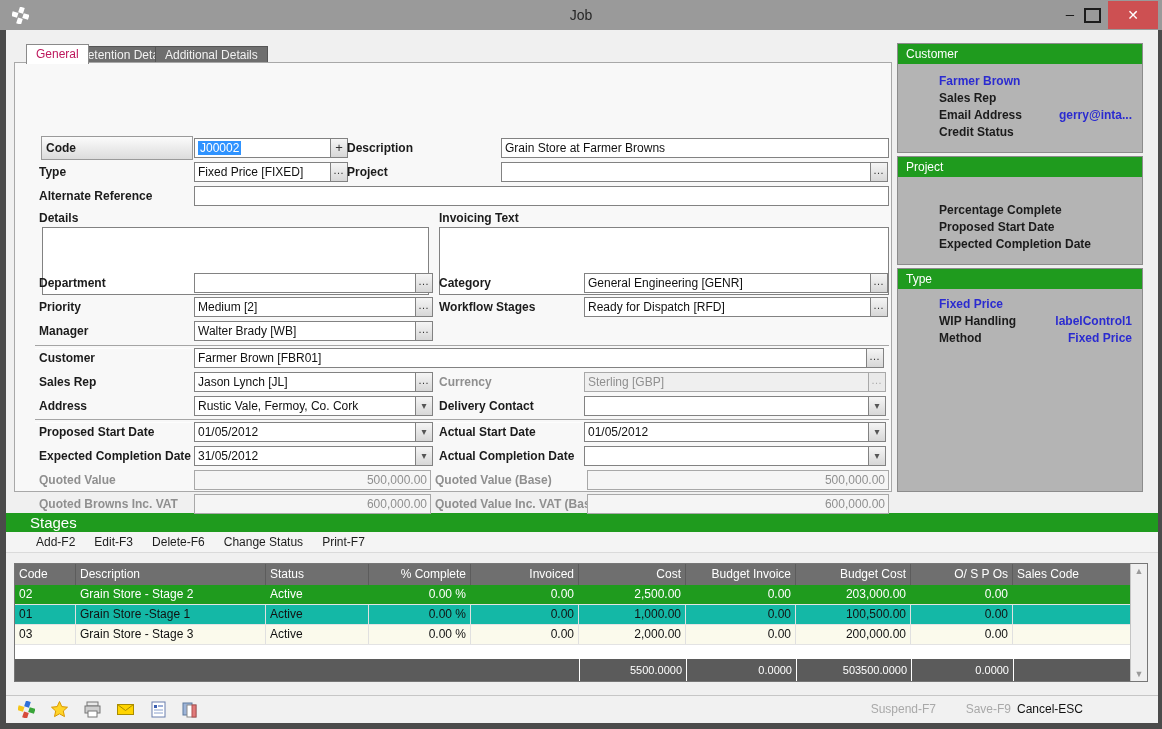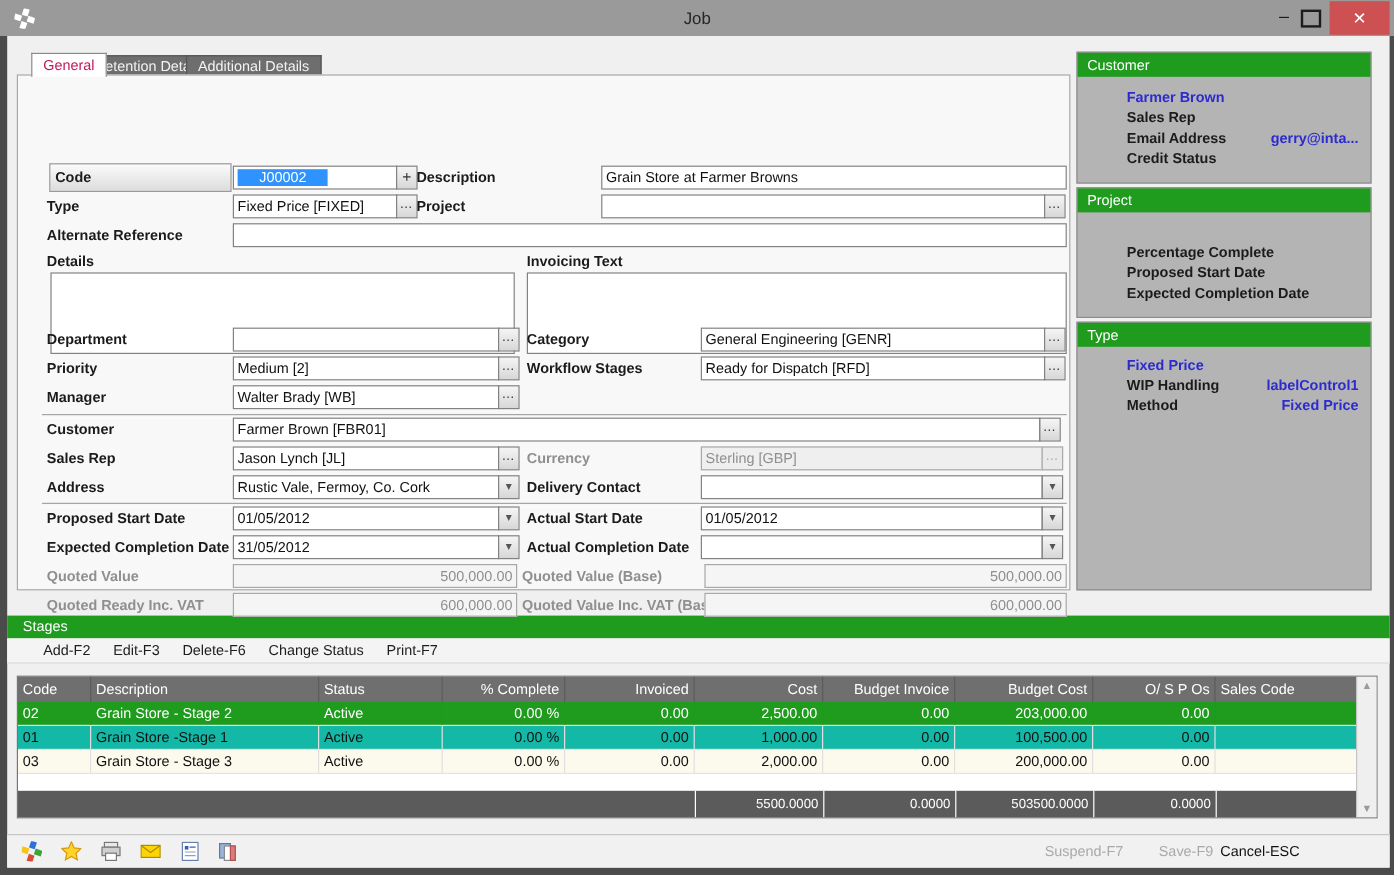--- a/index.html
+++ b/index.html
@@ -25,30 +25,30 @@
   .fld.num{background:#f5f5f5;color:#8f8f8f;border-color:#a8a8a8;text-align:right;}
   .tarea{position:absolute;background:#fff;border:1px solid #828282;box-sizing:border-box;}
   .sbtn{position:absolute;height:20px;width:18px;box-sizing:border-box;background:linear-gradient(#f5f5f5,#d7d7d7);border:1px solid #828282;text-align:center;color:#333;}
   .sbtn.dis{background:#e9e9e9;color:#aaa;border-color:#a8a8a8;}
   .sbtn.dots::after{content:"\2026";font-size:11px;line-height:14px;display:block;letter-spacing:1px;}
   .sbtn.plus::after{content:"+";font-size:13px;line-height:18px;display:block;}
   .sbtn.dd::after{content:"\25BE";font-size:10px;line-height:18px;display:block;color:#555;}
   .sep{position:absolute;height:2px;border-top:1px solid #a5a5a5;border-bottom:1px solid #fdfdfd;}
   .codebox{position:absolute;left:26px;top:73px;width:152px;height:24px;background:linear-gradient(#fbfbfb,#dcdcdc);border:1px solid #9a9a9a;box-sizing:border-box;}
   .codebox .lbl{left:4px;top:1px;}
-  .selhl{background:#2f93ff;color:#fff;padding:0 18px;}
+  .selhl{background:#2f93ff;color:#fff;padding:0 2px;}
   
   .panel{position:absolute;background:#b4b4b4;border:1px solid #8c8c8c;box-sizing:border-box;}
   .panel-h{height:20px;background:#1f9b1e;color:#fff;font-size:12px;line-height:20px;padding-left:8px;}
   .prow{position:absolute;font-size:12px;font-weight:700;color:#1b1b1b;white-space:nowrap;margin-left:28px;}
   .plink{color:#2b2bd0;}
   .pval{position:absolute;font-size:12px;font-weight:700;color:#2b2bd0;white-space:nowrap;}
   
   .splitdots{position:absolute;left:566px;top:500px;color:#555;font-size:14px;letter-spacing:1px;}
-  .secbar{position:absolute;left:0;top:483px;width:1152px;height:19px;background:#1f9b1e;color:#fff;font-size:12px;line-height:19px;padding-left:13px;box-sizing:border-box;}
+  .secbar{position:absolute;left:0;top:483px;width:1152px;height:19px;background:#1f9b1e;color:#fff;font-size:15px;line-height:19px;padding-left:24px;box-sizing:border-box;}
   .stoolbar{position:absolute;left:0;top:502px;width:1152px;height:21px;background:#f4f4f4;border-bottom:1px solid #dadada;box-sizing:border-box;display:flex;align-items:center;padding-left:30px;gap:19px;}
   .stoolbar span{font-size:12px;color:#1d1d1d;}
   .grid{position:absolute;left:8px;top:533px;width:1134px;height:119px;background:#fff;border:1px solid #767676;box-sizing:border-box;}
   .ghead{display:flex;height:21px;background:#6f6f6f;color:#fff;font-size:12px;line-height:21px;width:1116px;}
   .ghead .gc{border-right:1px solid #5c5c5c;box-sizing:border-box;}
   .gc{padding:0 4px;white-space:nowrap;overflow:hidden;box-sizing:border-box;}
   .w0{width:61px;}.w1{width:190px;}.w2{width:103px;}.w3{width:102px;}.w4{width:108px;}
   .w5{width:107px;}.w6{width:110px;}.w7{width:115px;}.w8{width:102px;}.w9{flex:1;}
   .num{text-align:right;}
   .grow{display:flex;height:20px;font-size:12px;line-height:19px;width:1116px;border-bottom:1px solid #e3e3e3;box-sizing:border-box;color:#111;}
@@ -167,21 +167,21 @@
       <div class="fld" style="left:179px;top:383px;width:222px;">31/05/2012</div>
       <div class="sbtn dd" style="left:400px;top:383px;"></div>
       <div class="lbl" style="left:424px;top:383px;">Actual Completion Date</div>
       <div class="fld" style="left:569px;top:383px;width:285px;"></div>
       <div class="sbtn dd" style="left:853px;top:383px;"></div>
 
       <div class="lbl gray" style="left:24px;top:407px;">Quoted Value</div>
       <div class="fld num" style="left:179px;top:407px;width:237px;">500,000.00</div>
       <div class="lbl gray" style="left:420px;top:407px;">Quoted Value (Base)</div>
       <div class="fld num" style="left:572px;top:407px;width:302px;">500,000.00</div>
-      <div class="lbl gray" style="left:24px;top:431px;">Quoted Ready Inc. VAT</div>
+      <div class="lbl gray" style="left:24px;top:431px;">Quoted Browns Inc. VAT</div>
       <div class="fld num" style="left:179px;top:431px;width:237px;">600,000.00</div>
       <div class="lbl gray" style="left:420px;top:431px;">Quoted Value Inc. VAT (Base)</div>
       <div class="fld num" style="left:572px;top:431px;width:302px;">600,000.00</div>
     </div>
 
     <div class="panel" style="left:891px;top:13px;width:246px;height:110px;">
       <div class="panel-h">Customer</div>
       <div class="prow plink" style="left:13px;top:30px;">Farmer Brown</div>
       <div class="prow" style="left:13px;top:47px;">Sales Rep</div>
       <div class="prow" style="left:13px;top:64px;">Email Address</div>

